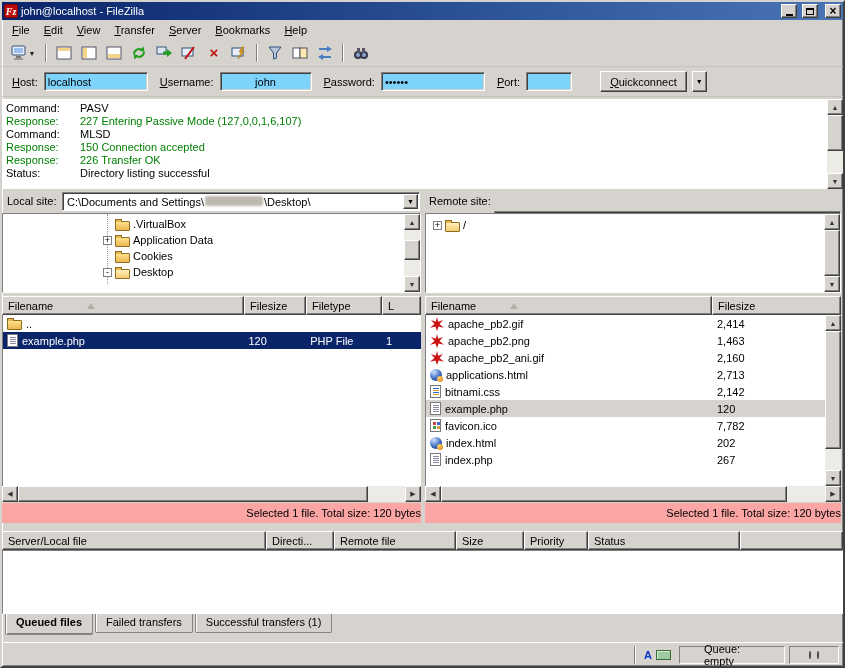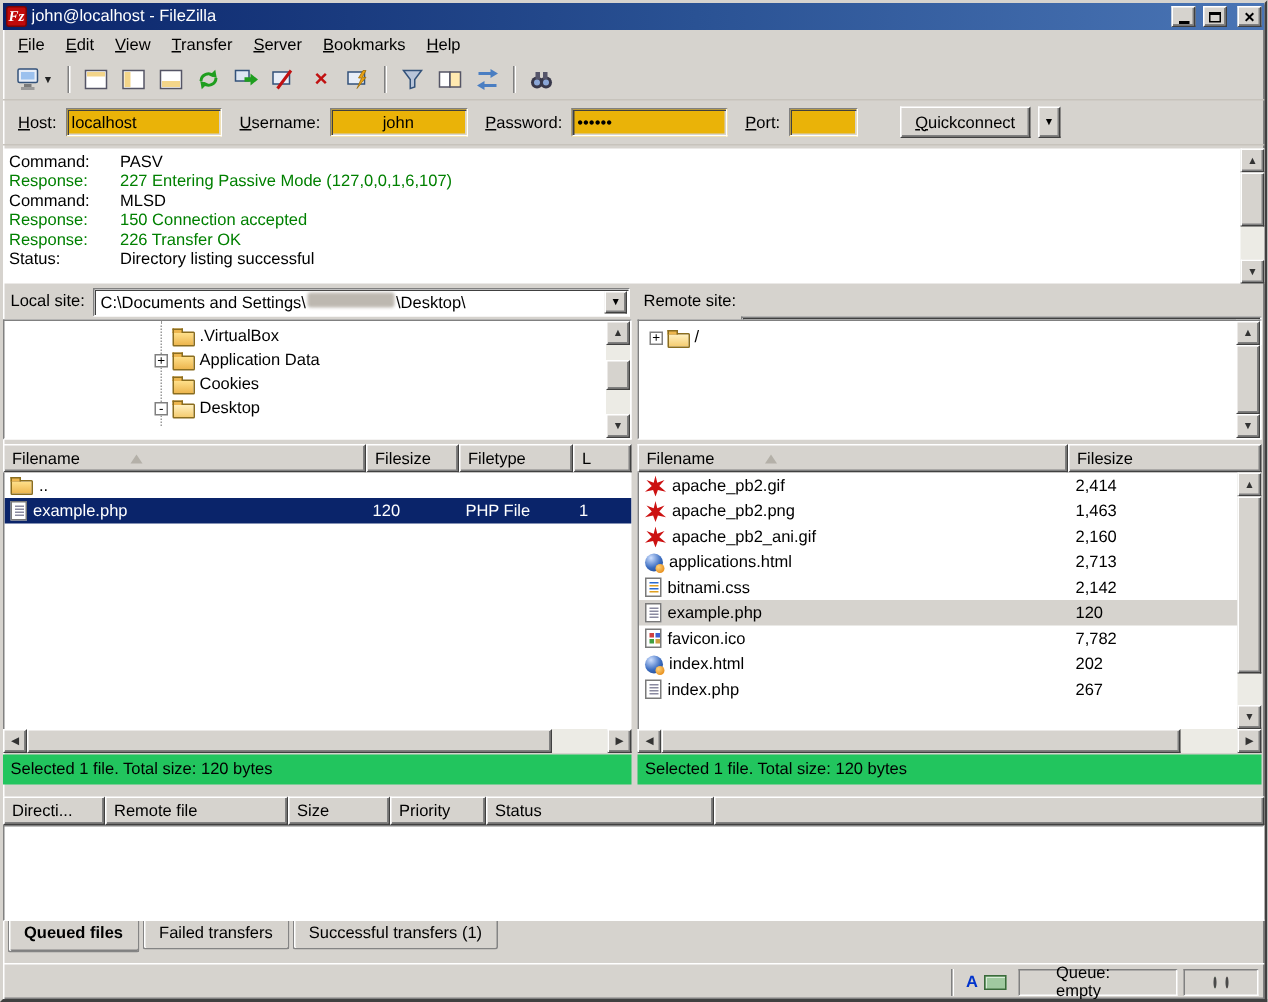--- a/index.html
+++ b/index.html
@@ -42,21 +42,21 @@
   .i-cancel { color:#c11111; font:bold 15px/14px "Liberation Sans", sans-serif; }
 
   
   .quickbar { left:0; top:65px; width:841px; height:30px; display:flex;
     align-items:center; gap:6px; padding-left:10px;
     border-bottom:1px solid #c7c3bc; }
   .ql { display:inline-block; }
   .ql::first-letter { text-decoration:underline; }
   .field { height:19px; border:1px solid; border-color:#808080 #fff #fff #808080;
     box-shadow: inset 1px 1px 0 #404040, inset -1px -1px 0 #d6d3ce;
-    background:#eab308; padding:0 3px; font:11px "Liberation Sans", sans-serif; outline:none; }
+    background:#7dd3fc; padding:0 3px; font:11px "Liberation Sans", sans-serif; outline:none; }
   .btn { height:21px; display:inline-flex; align-items:center; padding:0 9px;
     font:11px "Liberation Sans", sans-serif; }
   .qc-dd { width:15px; height:21px; display:inline-flex; align-items:center;
     justify-content:center; font-size:7px; margin-left:-1px; }
 
   
   .log-panel { left:0; top:97px; width:841px; height:90px; background:#fff; }
   .log-line { display:flex; height:13px; line-height:13px; white-space:nowrap;align-items:flex-end; }
   .log-label { width:78px; padding-left:4px; flex:none; }
   .t-cmd { color:#000000; }
@@ -113,21 +113,21 @@
   .right { justify-content:flex-start; }
   .sort-asc { width:0; height:0; border-left:4px solid transparent;
     border-right:4px solid transparent; border-bottom:6px solid #b4b0a8; margin-left:34px; }
   .list-body { background:#fff; border-left:1px solid #808080; overflow:hidden; }
   .file-row { height:17px; display:flex; align-items:center; }
   .cell { display:flex; align-items:center; gap:4px; padding:0 4px; overflow:hidden;
     white-space:nowrap; height:17px; }
   .sel { background:#0a246a; color:#fff; }
   .hl { background:#d6d3ce; }
 
-  .pane-status { display:flex; align-items:center; padding-left:5px; background:#22c55e; }
+  .pane-status { display:flex; align-items:center; padding-left:5px; background:#fca5a5;justify-content:flex-end; }
 
   
   .qhead { display:flex; }
   .queue-body { background:#fff; border:1px solid; border-color:#808080 #fff #fff #808080; }
   .tabs { display:flex; gap:2px; padding-left:3px; align-items:flex-start; }
   .tab { height:19px; padding:2px 10px; background:#d6d3ce;
     border:1px solid #848484; border-top:none; border-radius:0 0 2px 2px;
     box-shadow: inset 1px 0 0 #fff; }
   .tab.active { height:21px; font-weight:bold; box-shadow: inset 1px 0 0 #fff, inset 0 -1px 0 #808080; }
 
@@ -533,20 +533,23 @@
   </div>
 
   <div class="abs pane-status" style="left:0;top:501px;width:419px;height:20px">
       <span>Selected 1 file. Total size: 120 bytes</span>
     </div>
   <div class="abs pane-status" style="left:423px;top:501px;width:416px;height:20px">
       <span>Selected 1 file. Total size: 120 bytes</span>
     </div>
 
   <div class="abs qhead" style="left:0;top:529px;width:841px">
+    <div class="head-cell raised" style="width:264px">
+        <span>Server/Local file</span>
+      </div>
     <div class="head-cell raised" style="width:68px">
         <span>Directi...</span>
       </div>
     <div class="head-cell raised" style="width:122px">
         <span>Remote file</span>
       </div>
     <div class="head-cell raised right" style="width:68px">
         <span>Size</span>
       </div>
     <div class="head-cell raised" style="width:64px">

